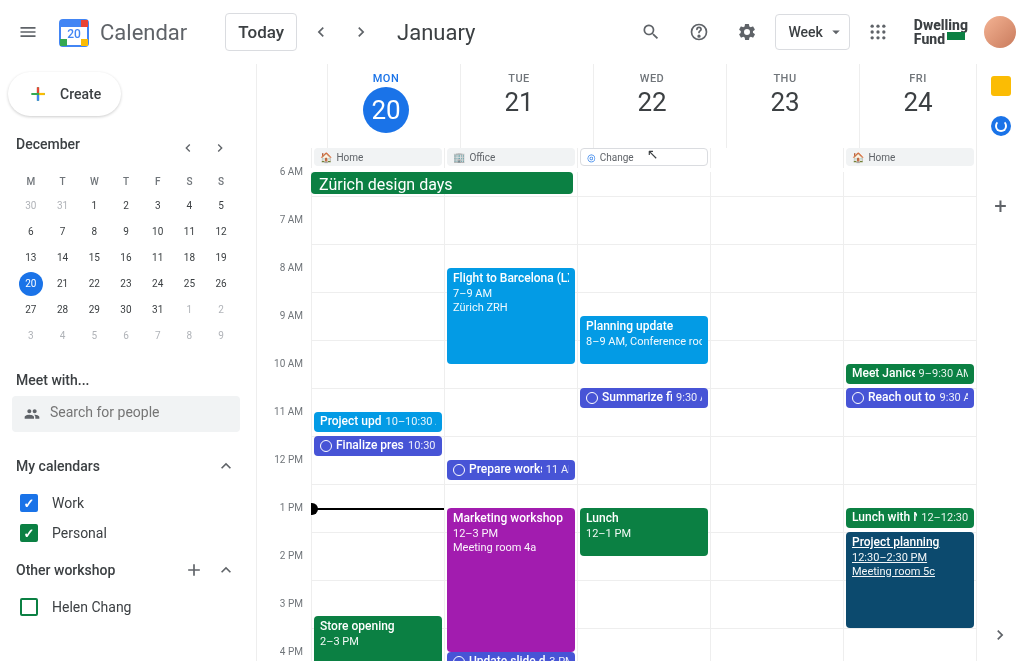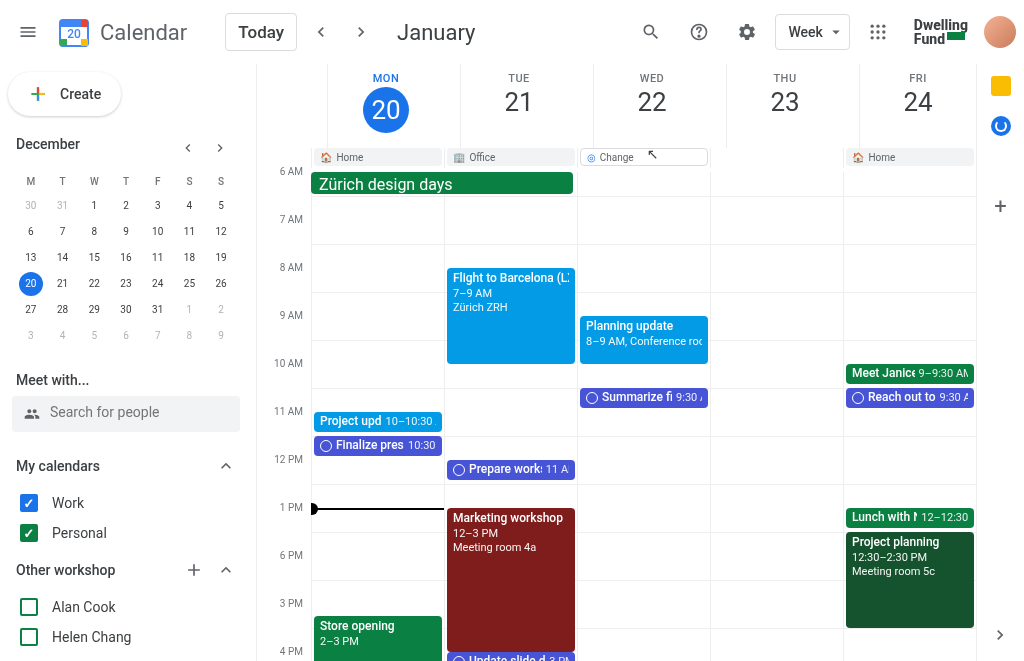--- a/index.html
+++ b/index.html
@@ -267,40 +267,36 @@
             <path d="M19 13h-6v6h-2v-6H5v-2h6V5h2v6h6v2z"></path>
           </svg>
         <svg width="20" height="20" viewBox="0 0 24 24" fill="#5f6368">
             <path d="M12 8l-6 6 1.41 1.41L12 10.83l4.59 4.58L18 14z"></path>
           </svg>
       </div>
     </div>
     <div class="cal-list" id="other-cals">
         <div class="cal-item">
           <div class="checkbox" style="border-color: rgb(11, 128, 67);"></div>
-          <span>Alan Cook</span>
-        </div>
-        <div class="cal-item">
-          <div class="checkbox" style="border-color: rgb(11, 128, 67);"></div>
           <span>Helen Chang</span>
         </div>
       </div>
   </div>
 
   <div class="grid-area">
     <div class="time-col" id="time-col">
         <div class="time-label">6 AM</div>
         <div class="time-label">7 AM</div>
         <div class="time-label">8 AM</div>
         <div class="time-label">9 AM</div>
         <div class="time-label">10 AM</div>
         <div class="time-label">11 AM</div>
         <div class="time-label">12 PM</div>
         <div class="time-label">1 PM</div>
-        <div class="time-label">6 PM</div>
+        <div class="time-label">2 PM</div>
         <div class="time-label">3 PM</div>
         <div class="time-label">4 PM</div>
       </div>
     <div class="week-grid">
       <div class="day-headers" id="day-headers">
           <div class="day-header">
             <div class="dow-label current">MON</div>
             <div class="day-num current">20</div>
           </div>
           <div class="day-header">
@@ -399,21 +395,21 @@
             <div class="event" style="background: rgb(3, 155, 229); top: 72px; height: 96px;">
               <div class="ev-title">Flight to Barcelona (LX 1954)</div>
               <div class="ev-sub">7–9 AM</div>
               <div class="ev-sub">Zürich ZRH</div>
             </div>
             <div class="event task" style="background: rgb(71, 84, 214); top: 264px; height: 20px;">
               <span class="task-circle"></span>
               <span class="ev-title">Prepare workshop,</span> 
               <span class="ev-sub" style="opacity:.9">11 AM</span>
             </div>
-            <div class="event" style="background: #7f1d1d; top: 312px; height: 144px;">
+            <div class="event" style="background: #a21caf; top: 312px; height: 144px;">
               <div class="ev-title">Marketing workshop</div>
               <div class="ev-sub">12–3 PM</div>
               <div class="ev-sub">Meeting room 4a</div>
             </div>
             <div class="event task" style="background: rgb(71, 84, 214); top: 456px; height: 20px;">
               <span class="task-circle"></span>
               <span class="ev-title">Update slide deck,</span> 
               <span class="ev-sub" style="opacity:.9">3 PM</span>
             </div>
           </div>
@@ -430,20 +426,24 @@
             <div class="hour-line"></div>
             <div class="event" style="background: rgb(3, 155, 229); top: 120px; height: 48px;">
               <div class="ev-title">Planning update</div>
               <div class="ev-sub">8–9 AM, Conference room 2</div>
             </div>
             <div class="event task" style="background: rgb(71, 84, 214); top: 192px; height: 20px;">
               <span class="task-circle"></span>
               <span class="ev-title">Summarize findings,</span> 
               <span class="ev-sub" style="opacity:.9">9:30 AM</span>
             </div>
+            <div class="event" style="background: rgb(11, 128, 67); top: 312px; height: 48px;">
+              <div class="ev-title">Lunch</div>
+              <div class="ev-sub">12–1 PM</div>
+            </div>
           </div>
           <div class="day-col">
             <div class="hour-line"></div>
             <div class="hour-line"></div>
             <div class="hour-line"></div>
             <div class="hour-line"></div>
             <div class="hour-line"></div>
             <div class="hour-line"></div>
             <div class="hour-line"></div>
             <div class="hour-line"></div>
@@ -467,21 +467,21 @@
             </div>
             <div class="event task" style="background: rgb(71, 84, 214); top: 192px; height: 20px;">
               <span class="task-circle"></span>
               <span class="ev-title">Reach out to Tom,</span> 
               <span class="ev-sub" style="opacity:.9">9:30 AM</span>
             </div>
             <div class="event task" style="background: rgb(11, 128, 67); top: 312px; height: 20px;">
               <span class="ev-title">Lunch with Noah,</span> 
               <span class="ev-sub" style="opacity:.9">12–12:30 PM</span>
             </div>
-            <div class="event" style="background: #14532d; top: 336px; height: 96px;">
+            <div class="event" style="background: #0c4a6e; top: 336px; height: 96px; text-decoration: underline;">
               <div class="ev-title">Project planning</div>
               <div class="ev-sub">12:30–2:30 PM</div>
               <div class="ev-sub">Meeting room 5c</div>
             </div>
             <div class="event task" style="background: rgb(3, 155, 229); top: 432px; height: 20px; margin-top: 48px;">
               <span class="ev-title">Lori/Mike,</span> 
               <span class="ev-sub" style="opacity:.9">2:30–3 PM</span>
             </div>
           </div>
         </div>

